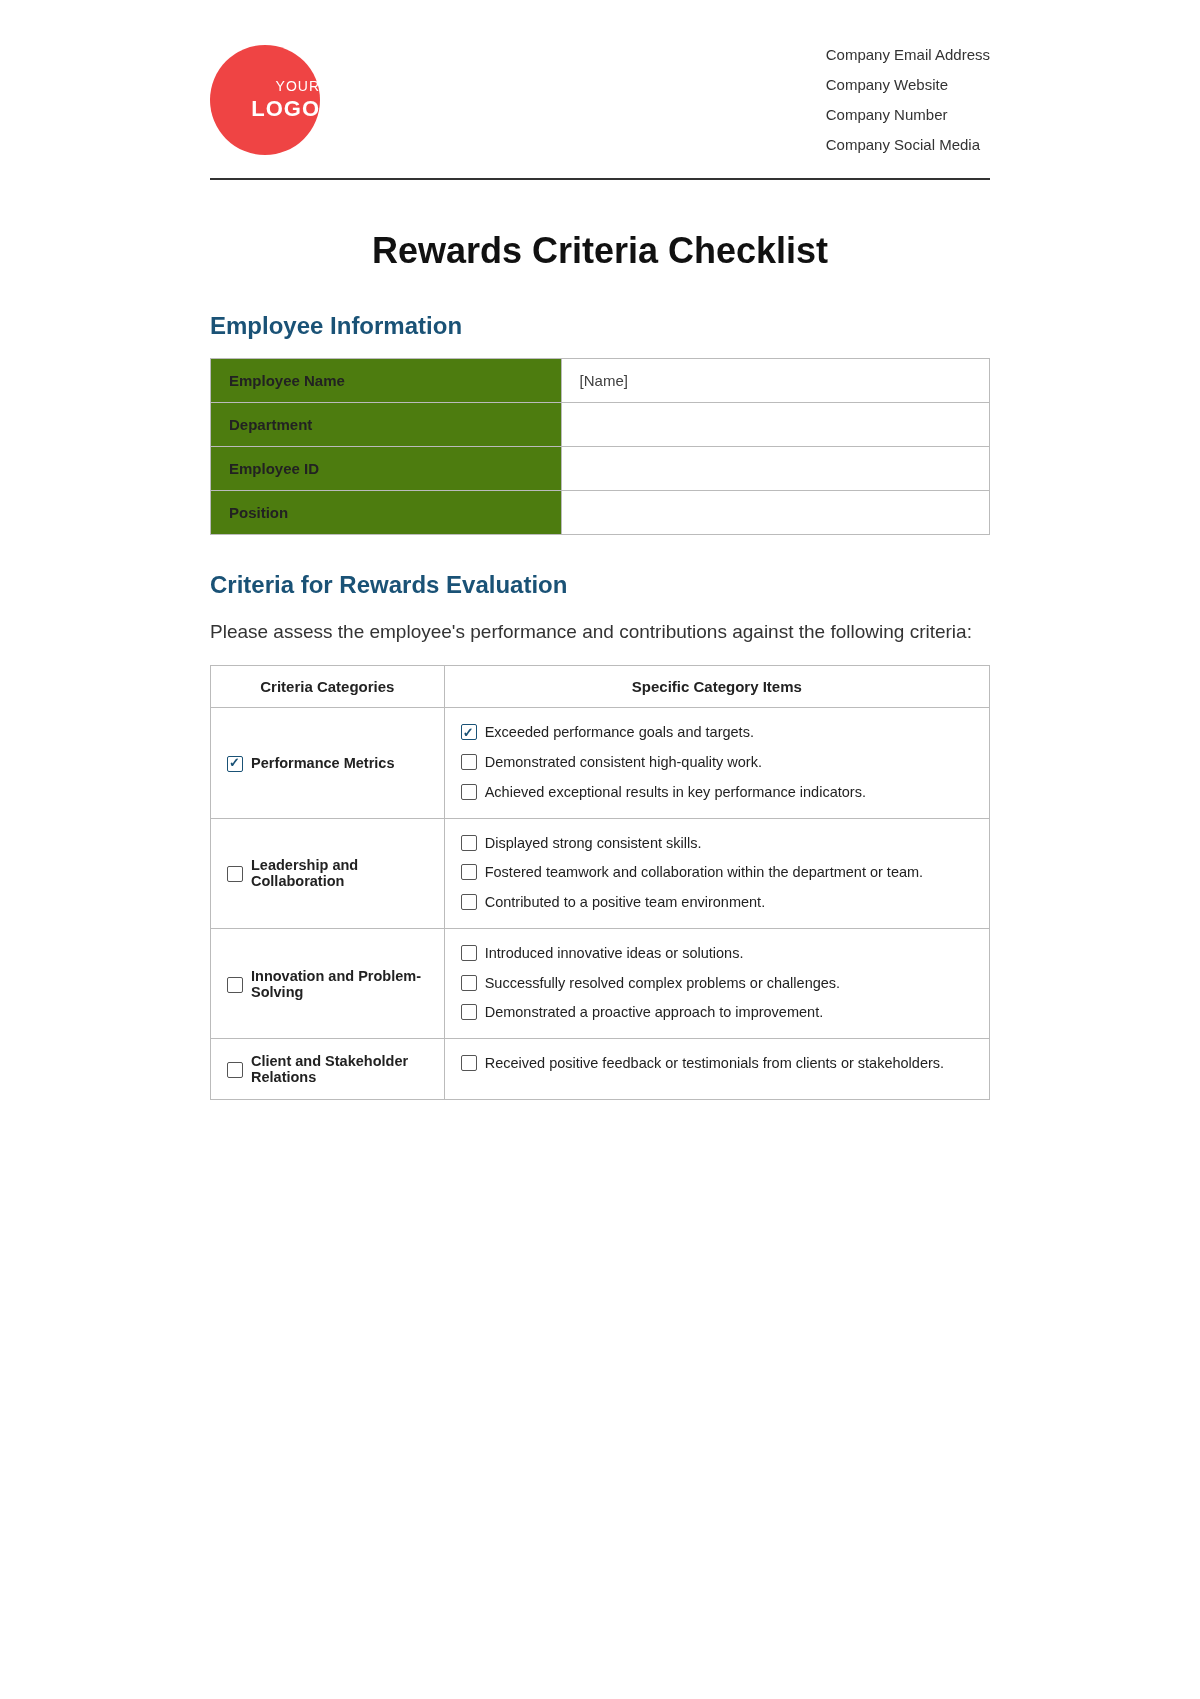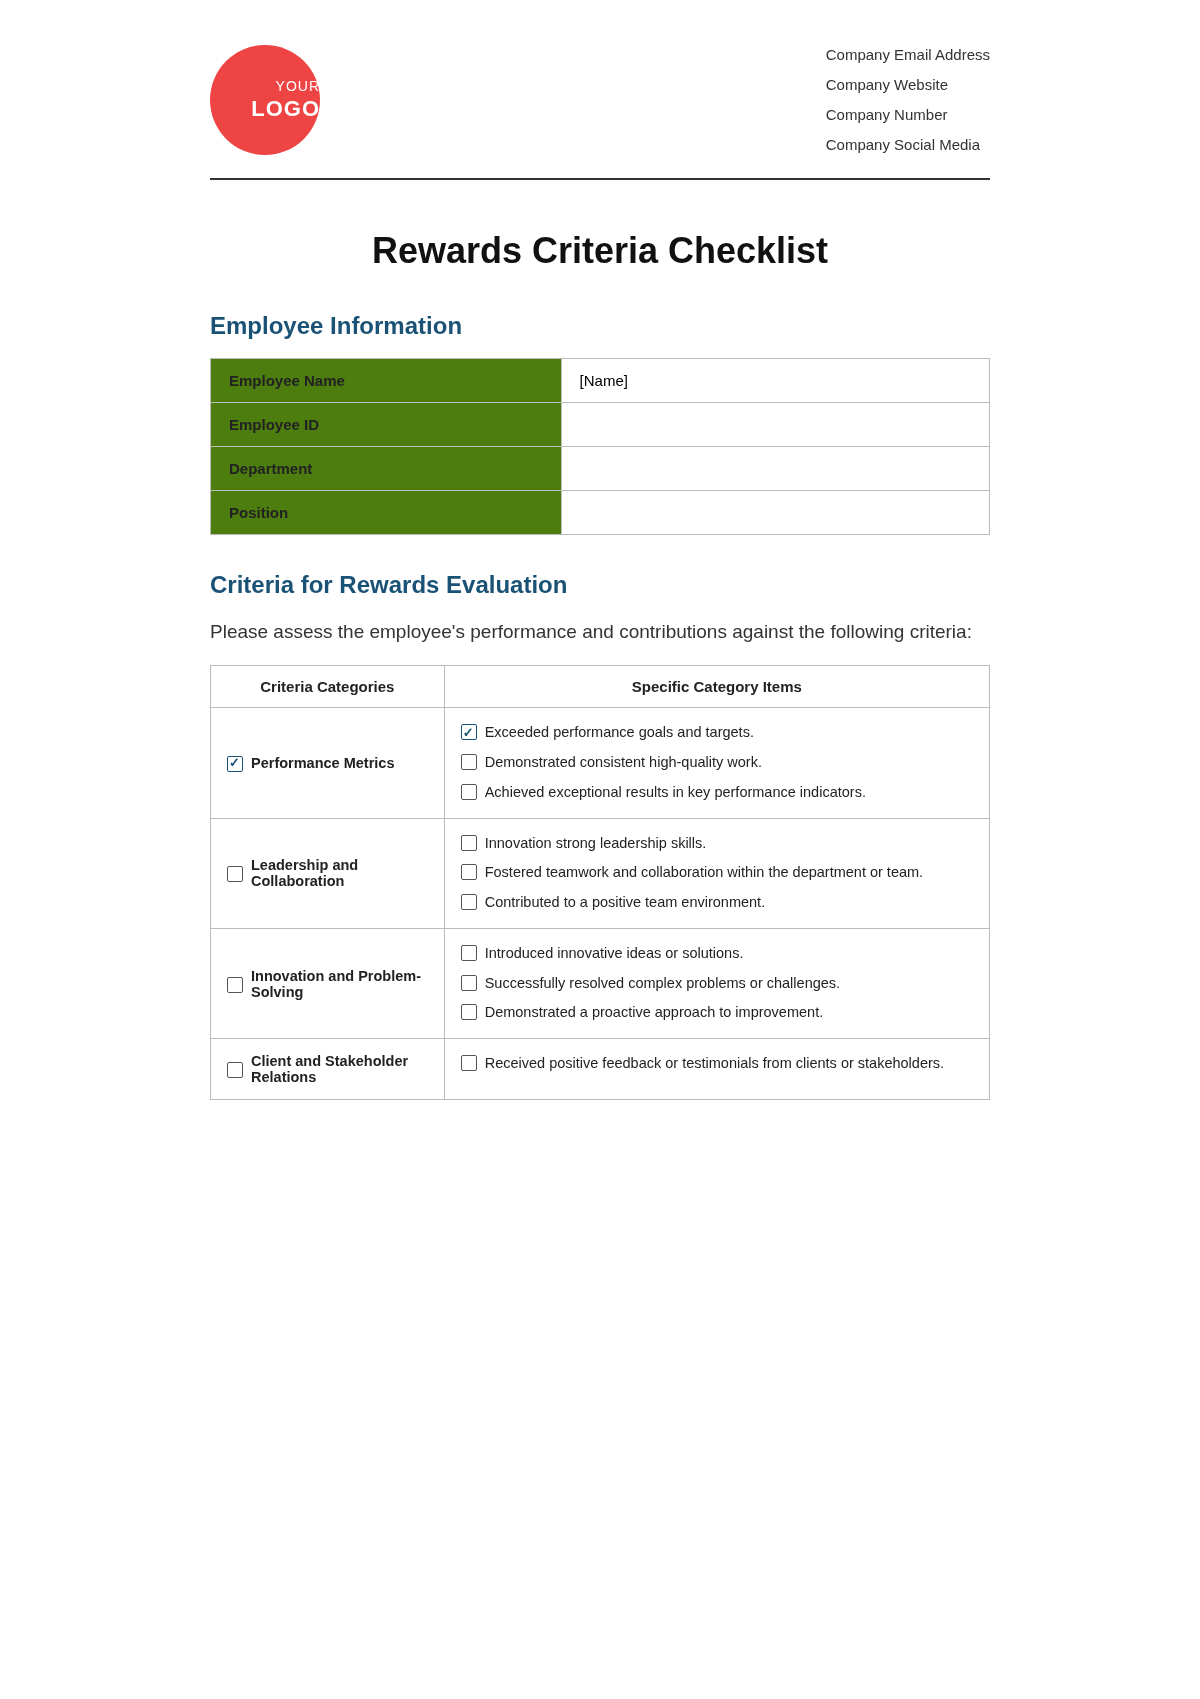--- a/index.html
+++ b/index.html
@@ -69,21 +69,21 @@
       padding: 13px 18px;
       border: 1px solid #bbb;
       font-size: 15px;
     }
     .employee-table td.label {
       font-weight: bold;
       width: 45%;
       background: #4d7c0f;
     }
     .employee-table td.value {
-      color: #000000;
+      color: #404040;
     }
     .description-text {
       font-size: 19px;
       color: #333;
       margin-bottom: 18px;
       line-height: 1.6;
     }
     .criteria-table {
       width: 100%;
       border-collapse: collapse;
@@ -180,25 +180,25 @@
 
 <h2 class="section-title">Employee Information</h2>
 
 <table class="employee-table">
   <tbody id="employee-fields">
       <tr>
       <td class="label">Employee Name</td>
       <td class="value">[Name]</td>
     </tr>
       <tr>
+      <td class="label">Department</td>
+      <td class="value"></td>
+    </tr>
+      <tr>
       <td class="label">Employee ID</td>
-      <td class="value"></td>
-    </tr>
-      <tr>
-      <td class="label">Department</td>
       <td class="value"></td>
     </tr>
       <tr>
       <td class="label">Position</td>
       <td class="value"></td>
     </tr>
     </tbody>
 </table>
 
 <h2 class="section-title">Criteria for Rewards Evaluation</h2>
@@ -240,21 +240,21 @@
         <td class="category-cell">
           <div class="category-label">
       <span class="checkbox"></span>
       <span class="category-name">Leadership and Collaboration</span>
     </div>
         </td>
         <td>
           <ul class="items-list">
             <li>
               <span class="checkbox"></span>
-              <span>Innovation strong leadership skills.</span>
+              <span>Displayed strong consistent skills.</span>
             </li>
             <li>
               <span class="checkbox"></span>
               <span>Fostered teamwork and collaboration within the department or team.</span>
             </li>
             <li>
               <span class="checkbox"></span>
               <span>Contributed to a positive team environment.</span>
             </li>
           </ul>

